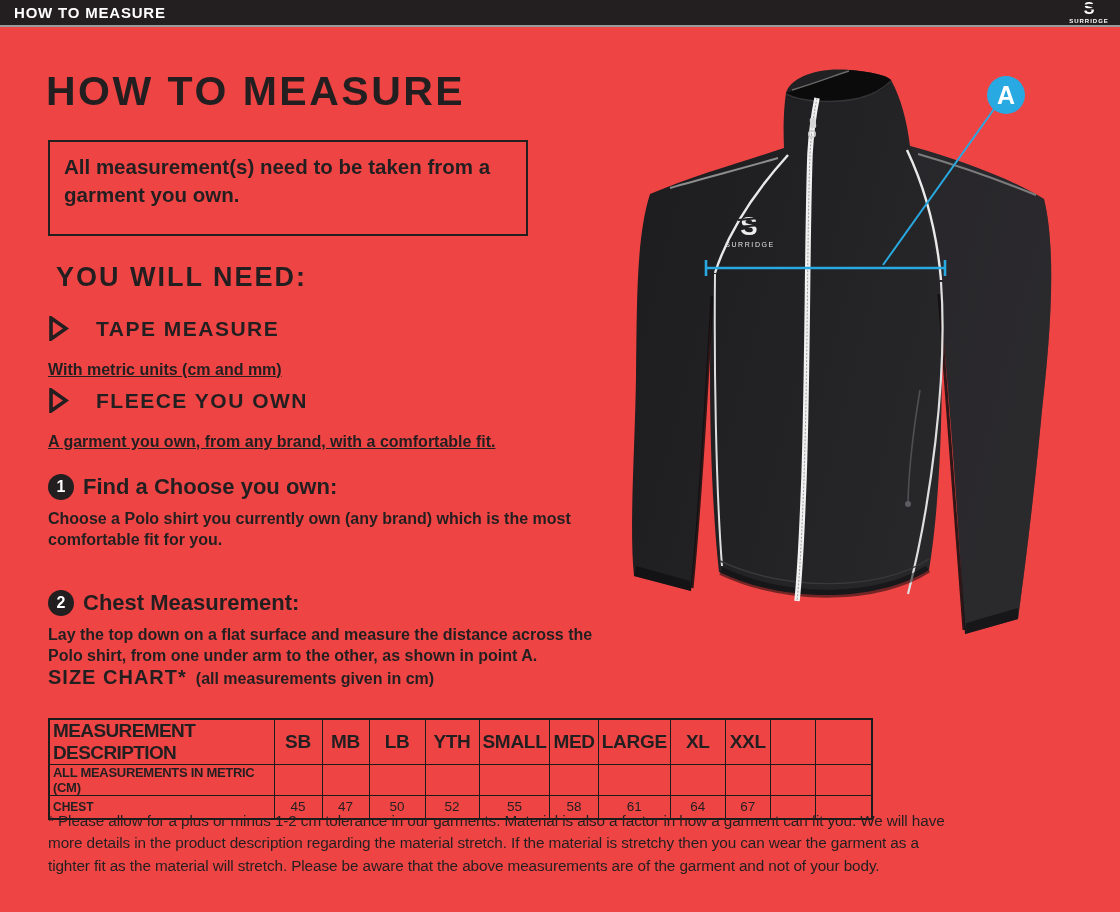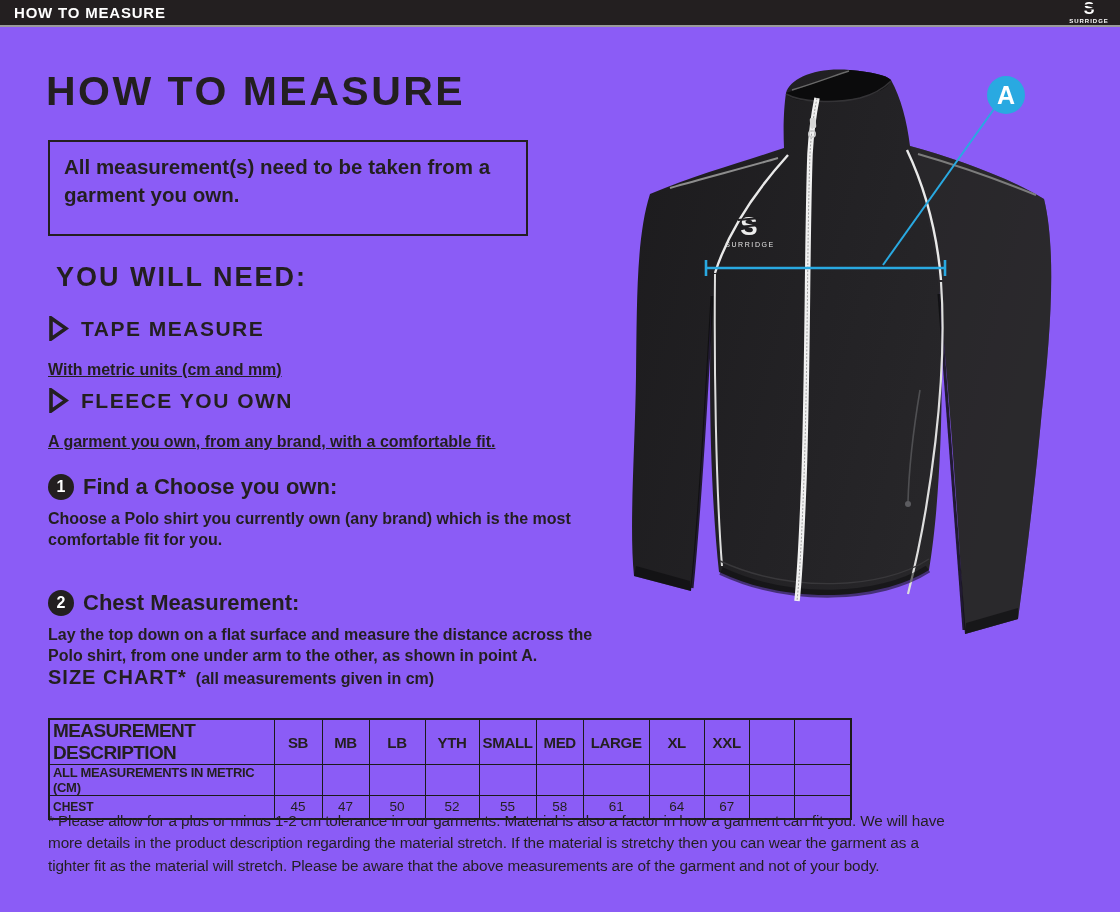--- a/index.html
+++ b/index.html
@@ -1,38 +1,38 @@
 <!DOCTYPE html>
 <html><head>
 <meta charset="utf-8">
 <title>HOW TO MEASURE</title>
 <style>
   html,body{margin:0;padding:0;background:#fff;}
   #screen{
-    position:relative;width:1120px;height:912px;background:#8b5cf6;
+    position:relative;width:1120px;height:912px;background:#ef4444;
     font-family:"Liberation Sans",sans-serif;color:#231f20;overflow:hidden;
   }
   
   .topbar{
     position:absolute;left:0;top:0;width:1120px;height:27px;background:#231f20;
     border-bottom:2px solid #9a9a9a;display:flex;align-items:center;
     justify-content:space-between;padding:0 8px 0 14px;box-sizing:border-box;
   }
   .topbar-title{color:#ffffff;font-size:15px;font-weight:700;letter-spacing:.8px;}
   
   .page-title{position:absolute;left:46px;top:68px;margin:0;font-size:41px;font-weight:700;letter-spacing:2.5px;}
   
   .note-box{
     position:absolute;left:48px;top:140px;width:450px;border:2.5px solid #231f20;
     padding:11px 12px 24px 14px;font-size:20.5px;font-weight:700;line-height:1.38;
   }
   
   .ywn-heading{position:absolute;left:48px;top:254px;margin:8px;font-size:27px;font-weight:700;letter-spacing:2px;}
   .need-item{position:absolute;left:48px;}
-  .need-head{display:flex;align-items:center;gap:12px;}
+  .need-head{display:flex;align-items:center;gap:27px;}
   .need-label{font-size:21px;font-weight:700;letter-spacing:1.5px;}
   .need-desc{font-size:16px;font-weight:700;margin-top:20px;text-decoration:underline;}
   
   .step{position:absolute;left:48px;width:560px;}
   .step-head{display:flex;align-items:center;gap:9px;}
   .step-num{
     width:26px;height:26px;border-radius:50%;background:#231f20;color:#fff;
     font-size:16px;font-weight:700;display:flex;align-items:center;justify-content:center;flex:0 0 26px;
   }
   .step-title{font-size:22px;font-weight:700;}
@@ -42,21 +42,21 @@
   .sc-title{font-size:20px;font-weight:700;letter-spacing:1px;}
   .sc-sub{font-size:16px;font-weight:700;}
   table.size-chart{
     position:absolute;left:48px;top:718px;border-collapse:collapse;table-layout:fixed;
     border:2px solid #1b1b1b;
   }
   table.size-chart th,table.size-chart td{border:1.5px solid #1b1b1b;padding:0 3px;box-sizing:border-box;}
   table.size-chart thead tr{height:30px;}
   table.size-chart tbody tr{height:23px;}
   th.c-label{font-size:19px;font-weight:700;letter-spacing:-.6px;text-align:left;padding-left:4px;}
-  th.c-size{font-size:15px;font-weight:700;letter-spacing:-.3px;text-align:center;}
+  th.c-size{font-size:19px;font-weight:700;letter-spacing:-.3px;text-align:center;}
   td.r-label{font-size:12px;text-align:left;padding-left:4px;font-weight:bold;}
   td.r-label.em{font-size:13px;font-weight:700;letter-spacing:-.3px;}
   td.r-val{font-size:13.5px;text-align:center;}
   
   .footnote{position:absolute;left:48px;top:810px;font-size:15.3px;line-height:1.47;letter-spacing:-.1px;}
   .footnote div{white-space:nowrap;}
   
   .jacket{position:absolute;left:620px;top:58px;width:500px;height:600px;}
   .accent-stroke{stroke:#29a9e1;}
   .accent-fill{fill:#29a9e1;}

